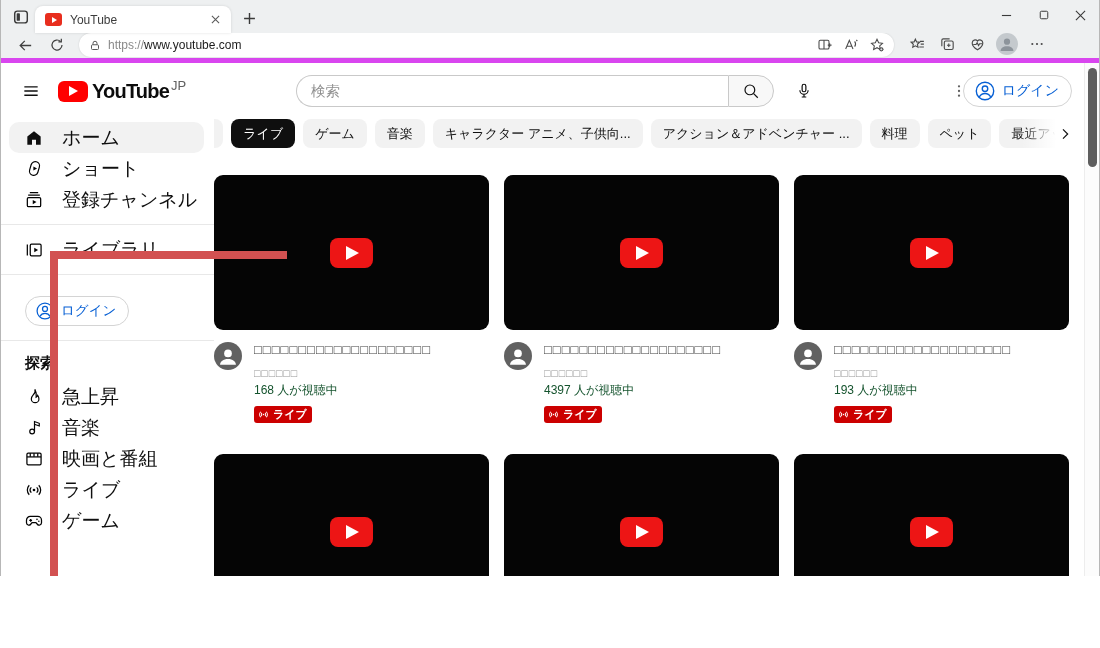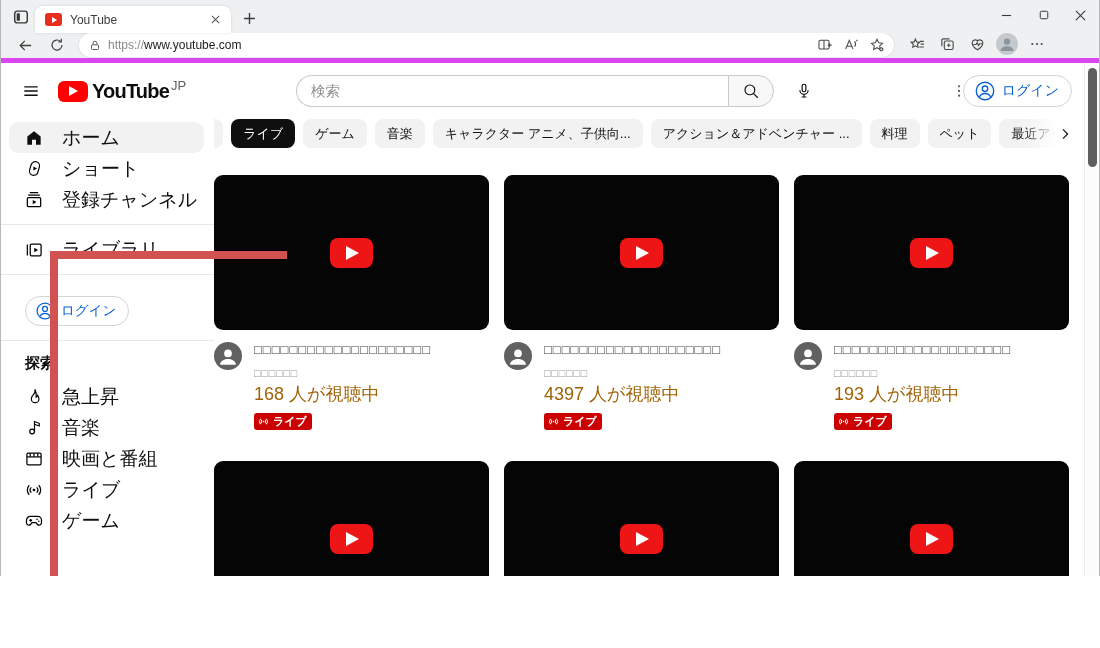--- a/index.html
+++ b/index.html
@@ -88,21 +88,21 @@
   .card { width:275px; }
   .thumb { width:275px; height:155px; background:#050505; border-radius:9px; position:relative; }
   .playbtn { position:absolute; left:50%; top:50%; width:43px; height:30px; margin:-15px 0 0 -21.5px;
              background:var(--play-button-red,#ed1515); border-radius:8px; }
   .playbtn::after { content:""; position:absolute; left:16px; top:8px; border-left:13px solid #fff; border-top:7px solid transparent; border-bottom:7px solid transparent; }
   .meta { display:flex; margin-top:12px; }
   .vavatar { width:28px; height:28px; border-radius:50%; background:#616161; overflow:hidden; flex:0 0 auto; }
   .minfo { margin-left:12px; width:228px; }
   .vtitle { font-size:13px; letter-spacing:1px; line-height:16px; color:#3d3d3d; word-break:break-all; }
   .vchannel { font-size:10.5px; letter-spacing:1px; color:#969696; margin-top:9px; }
-  .vviews { font-size:18px; color:#a16207; margin-top:3px; }
+  .vviews { font-size:12px; color:#14532d; margin-top:3px; }
   .vbadge { display:inline-flex; align-items:center; margin-top:7px; background:var(--live-badge-red,#c00);
             color:#fff; border-radius:3px; padding:1px 5px 1px 4px; }
   .vbadge .blbl { font-size:11px; font-weight:bold; margin-left:4px; }
   .cut-avatar { width:28px; height:28px; border-radius:50%; background:#616161; margin-top:8px; }
 
   
   .pscroll { position:absolute; right:0; top:0; bottom:0; width:15px; background:#fcfcfc; border-left:1px solid #ededed; }
   .pthumb { position:absolute; left:3px; top:5px; width:9px; height:99px; background:#5e5e5e; border-radius:5px; }
 
   

